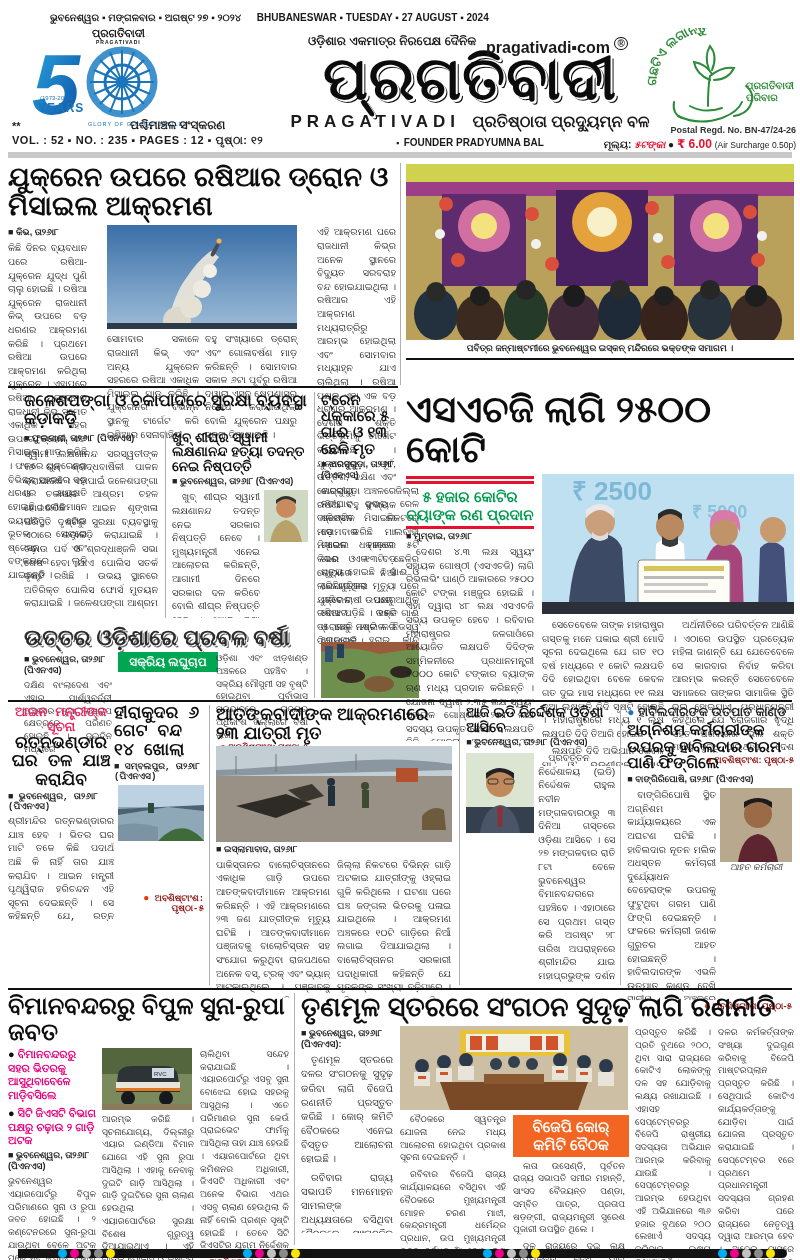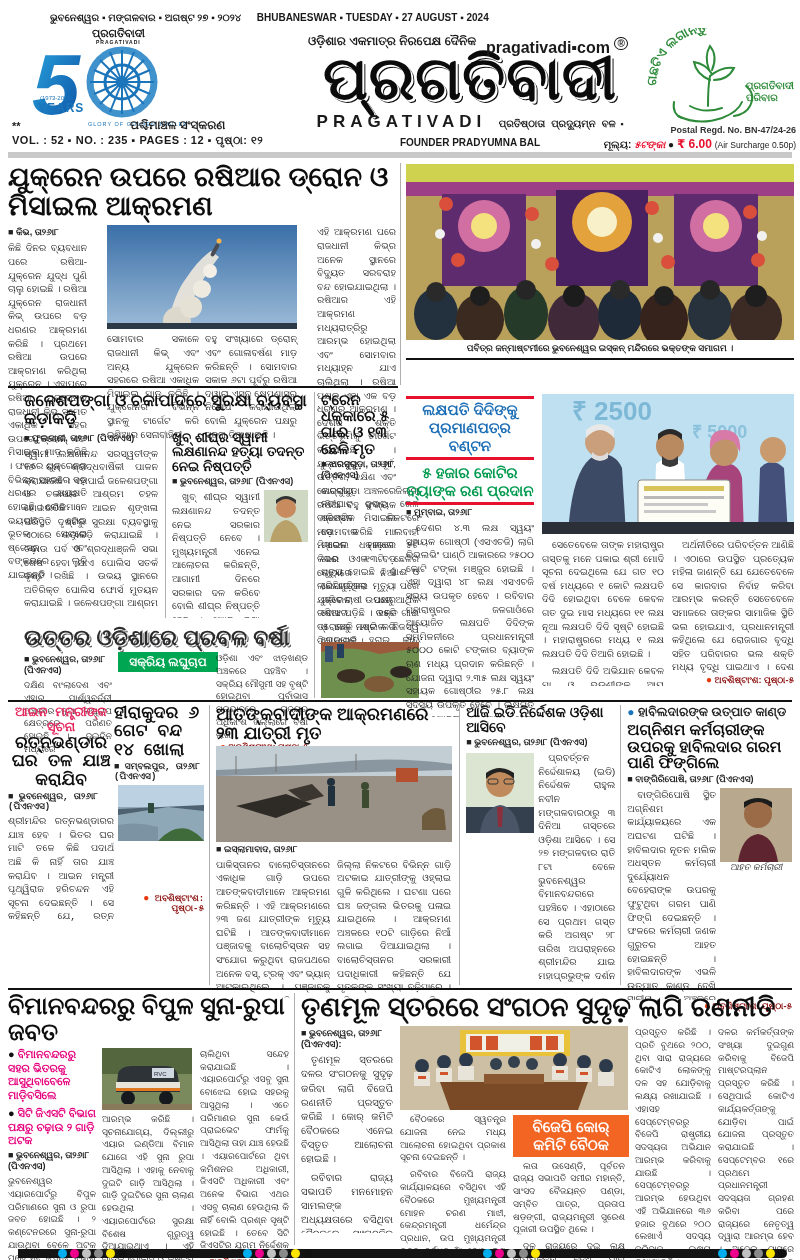--- a/index.html
+++ b/index.html
@@ -70,21 +70,21 @@
 
   <div class="abs" style="left:130px;top:118px;font-size:12px;font-weight:900;">ପଶ୍ଚିମାଞ୍ଚଳ ସଂସ୍କରଣ</div>
   <div class="abs" style="left:12px;top:120px;font-size:11px;font-weight:bold;">**</div>
   <div class="abs" style="left:12px;top:134px;font-size:11px;font-weight:bold;letter-spacing:0.5px;">VOL. : 52 ▪ NO. : 235 ▪ PAGES : 12 ▪ ପୃଷ୍ଠା: ୧୨</div>
 
   <div class="abs" style="left:290px;top:34px;width:360px;text-align:center;">
     <div style="font-size:12px;font-weight:bold;text-align:left;padding-left:18px;">ଓଡ଼ିଶାର ଏକମାତ୍ର ନିରପେକ୍ଷ ଦୈନିକ</div>
     <div class="masthead-big" style="font-size:60px;margin-top:-4px;">ପ୍ରଗତିବାଦୀ</div>
     <div style="margin-top:-2px;">
       <span class="smallcaps" style="font-size:17px;">PRAGATIVADI</span>
-      <span style="font-size:10px;font-weight:bold;margin-left:8px;font-family:Liberation Mono, monospace;">ପ୍ରତିଷ୍ଠାତା ପ୍ରଦ୍ୟୁମ୍ନ ବଳ</span>
+      <span style="font-size:16px;font-weight:bold;margin-left:8px;">ପ୍ରତିଷ୍ଠାତା ପ୍ରଦ୍ୟୁମ୍ନ ବଳ</span>
       <span style="font-size:9px;">▪</span>
       <span style="font-size:10px;font-weight:bold;">FOUNDER PRADYUMNA BAL</span>
     </div>
   </div>
   <div class="abs" style="left:486px;top:38px;font-size:16px;font-weight:900;">
     <span>pragativadi▪com</span>
     <span style="font-size:10px;border:1px solid #111;border-radius:50%;padding:0 2px;vertical-align:super;">®</span>
   </div>
 
   <div class="abs" style="left:638px;top:28px;width:158px;height:100px;">
@@ -269,24 +269,24 @@
         <ellipse cx="30" cy="34" rx="14" ry="7" fill="#3a2d22"></ellipse>
           <ellipse cx="58" cy="42" rx="15" ry="8" fill="#7d5a38"></ellipse>
           <ellipse cx="80" cy="30" rx="11" ry="6" fill="#2e2620"></ellipse>
         <rect x="4" y="4" width="8" height="16" fill="#33506e"></rect>
           <rect x="16" y="2" width="7" height="14" fill="#24405c"></rect>
       </svg>
     </div>
   </div>
 
   <div class="abs" style="left:406px;top:390px;width:388px;">
+    <div class="hl" style="font-size:37px;">ଏସଏଚଜି ଲାଗି ୨୫୦୦ କୋଟି</div>
     <div style="display:flex;gap:8px;margin-top:4px;">
       <div style="width:128px;">
         <div class="redbar"></div>
-        <div style="font-size:15px;font-weight:800;color:#1b6db5;line-height:1.2;text-align:center;">ଲକ୍ଷପତି ଦିଦିଙ୍କୁ ପ୍ରମାଣପତ୍ର ବଣ୍ଟନ</div>
         <div class="redbar"></div>
         <div style="font-size:15px;font-weight:800;color:#009a4e;line-height:1.2;text-align:center;margin-top:4px;">୫ ହଜାର କୋଟିର ବ୍ୟାଙ୍କ ରଣ ପ୍ରଦାନ</div>
         <div class="redbar"></div>
         <div class="byline">■ ମୁମ୍ବାଇ, ତା୨୬ା୮</div>
         <div class="col" style="height:196px;overflow:hidden;">
           <p>ଦେଶର ୪.୩ ଲକ୍ଷ ସ୍ୱୟଂ ସହାୟକ ଗୋଷ୍ଠୀ (ଏସଏଚଜି) ଲାଗି ରିଭଲଭିଂ ପାଣ୍ଠି ଆକାରରେ ୨୫୦୦ କୋଟି ଟଙ୍କା ମଞ୍ଜୁର ହୋଇଛି । ଏହା ଦ୍ୱାରା ୪୮ ଲକ୍ଷ ଏସଏଚଜି ସଭ୍ୟ ଉପକୃତ ହେବେ । ରବିବାର ମହାରାଷ୍ଟ୍ରର ଜଳଗାଓଁରେ ଆୟୋଜିତ ଲକ୍ଷପତି ଦିଦିଙ୍କ ସମ୍ମିଳନୀରେ ପ୍ରଧାନମନ୍ତ୍ରୀ ୫୦୦୦ କୋଟି ଟଙ୍କାର ବ୍ୟାଙ୍କ ଋଣ ମଧ୍ୟ ପ୍ରଦାନ କରିଛନ୍ତି । ଯୋଜନା ଦ୍ୱାରା ୨.୩୫ ଲକ୍ଷ ସ୍ୱୟଂ ସହାୟକ ଗୋଷ୍ଠୀର ୨୫.୮ ଲକ୍ଷ ସଦସ୍ୟ ଉପକୃତ ହେବେ । ଲକ୍ଷପତି ଦିଦି ଯୋଜନା ଆରମ୍ଭ ହେବା ପରଠାରୁ ୧ କୋଟି ମହିଳାଙ୍କୁ ଲକ୍ଷପତି ଦିଦି କରାଯାଇଛି ଏବଂ ସରକାର ୩ କୋଟି ଲକ୍ଷପତି ଦିଦିଙ୍କୁ ଟାର୍ଗେଟ କରିଛନ୍ତି ।</p>
 
         </div>
       </div>
       <div style="width:252px;">

